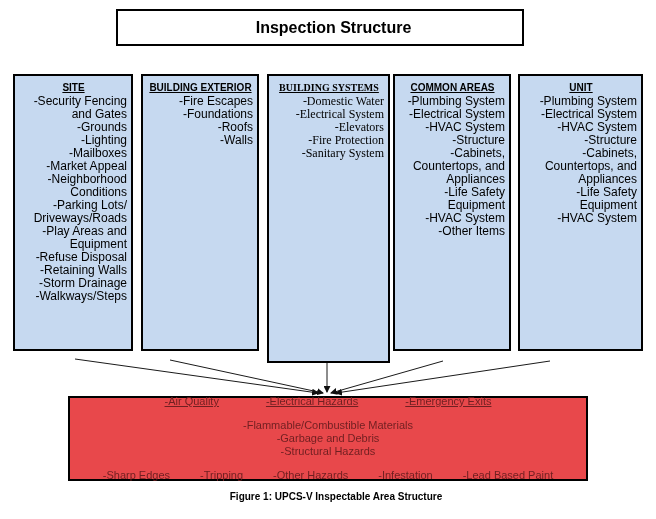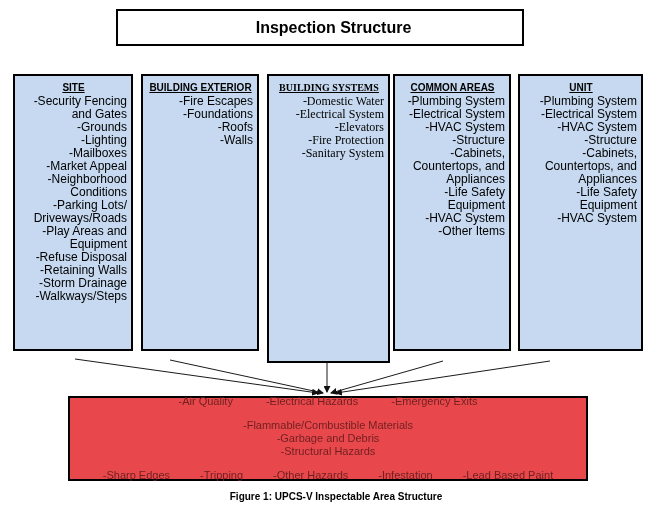--- a/index.html
+++ b/index.html
@@ -61,21 +61,21 @@
     border:2px solid var(--hazard-border);
     box-sizing:border-box;
     display:flex;flex-direction:column;justify-content:center;
     row-gap:11px;
     color:var(--hazard-text);
   }
   .hazard-line{
     display:flex;justify-content:center;align-items:center;
     font-size:11px;line-height:13px;white-space:nowrap;
   }
-  .hazard-line:nth-child(1){column-gap:33px;}
+  .hazard-line:nth-child(1){column-gap:47px;text-decoration:underline;}
   .hazard-line:nth-child(2){column-gap:27px;flex-direction:column;}
   .hazard-line:nth-child(3){column-gap:30px;}
   
   .caption{
     position:absolute;left:8px;top:491px;width:656px;
     text-align:center;font-size:10px;font-weight:bold;
   }
 </style>
 </head>
 <body>

